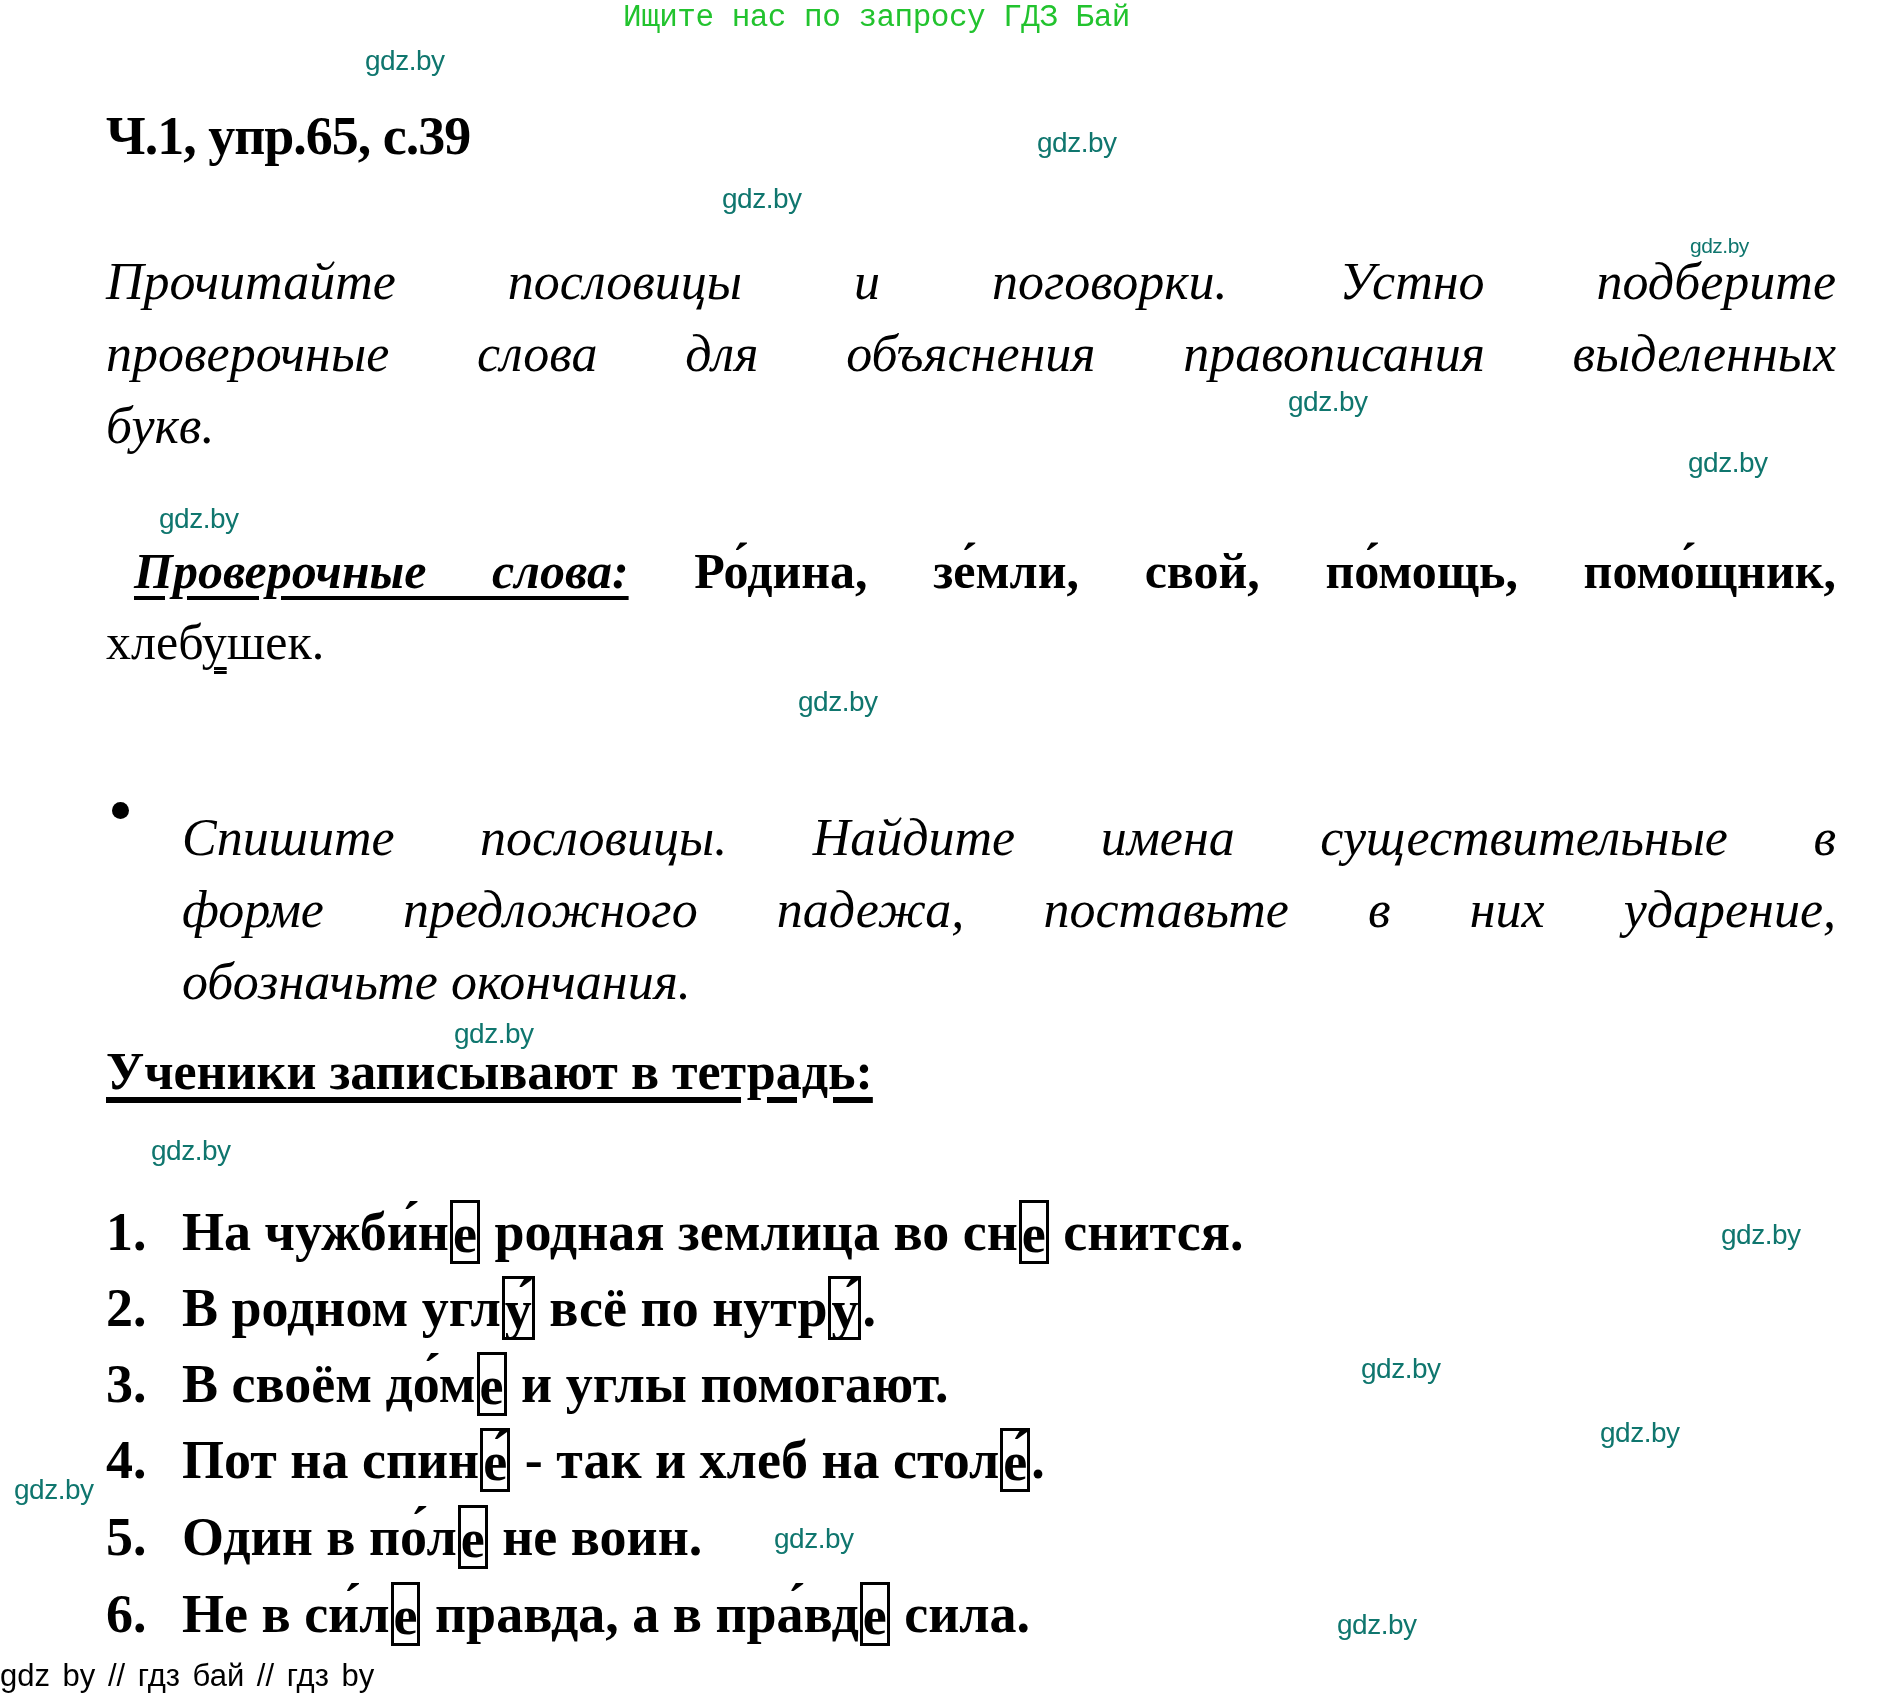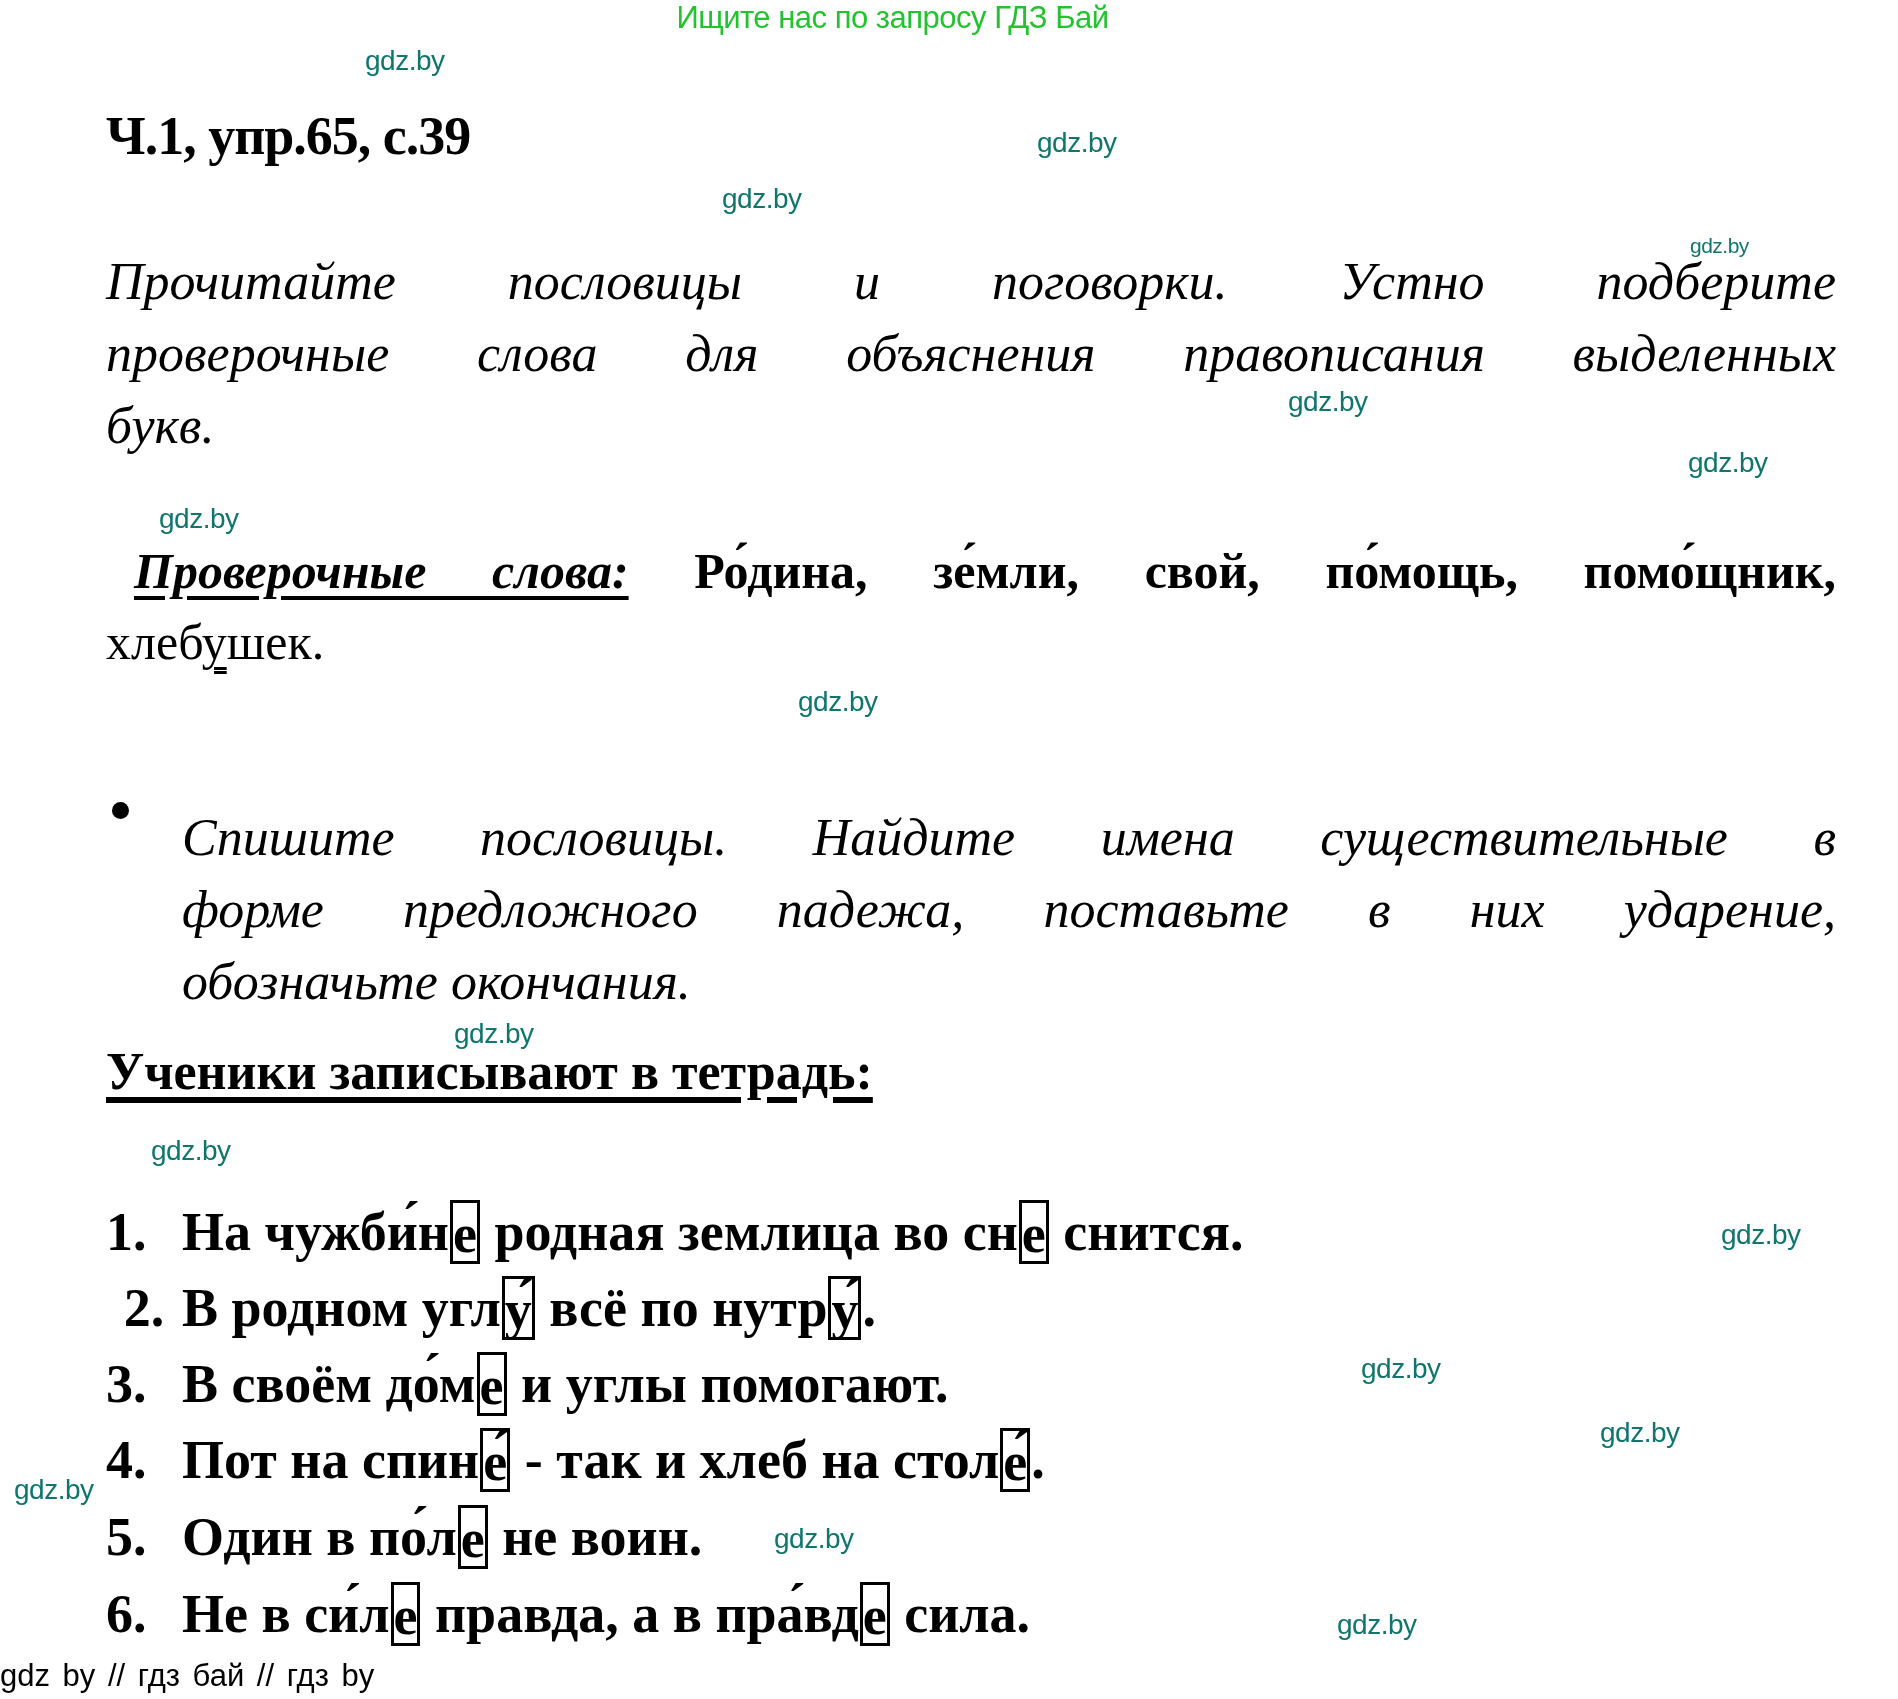--- a/index.html
+++ b/index.html
@@ -1,20 +1,20 @@
 <!DOCTYPE html>
 <html><head>
 <meta charset="utf-8">
 <style>
   html, body { margin: 0; padding: 0; background: #ffffff; }
   body { width: 1898px; height: 1699px; position: relative; overflow: hidden; }
   .abs { position: absolute; white-space: nowrap; }
   .serif { font-family: "Liberation Serif", "DejaVu Serif", serif; color: #000000; }
   .sans { font-family: "Liberation Sans", "DejaVu Sans", sans-serif; }
-  #promo { left: 16px; width: 1753px; top: 0; text-align: center; font-size: 31px; color: #22c32e; line-height: 36px; letter-spacing: -0.5px; }
+  #promo { left: 0; width: 1753px; top: 0; text-align: center; font-size: 31px; color: #22c32e; line-height: 36px; letter-spacing: -0.5px; font-family: Liberation Mono, monospace; }
   .wm { color: #0f766e; font-size: 28px; line-height: 32px; letter-spacing: -0.5px; }
   .wm.small { font-size: 21px; line-height: 24px; }
   #title { left: 106px; top: 104px; font-size: 54px; font-weight: bold; line-height: 64px; letter-spacing: -1px; }
   .just { left: 106px; width: 1730px; text-align: justify; text-align-last: justify; font-size: 52px; line-height: 72px; font-weight: bold; }
   .bi { font-weight: normal; font-style: italic; }
   #instr1 { top: 246px; }
   #instr2 { top: 318px; }
   #instr3 { top: 390px; text-align-last: left; }
   #check1 { top: 535px; font-size: 50px; }
   #check1 .label { font-style: italic; text-decoration: underline; text-decoration-thickness: 4px; text-underline-offset: 8px; padding-left: 28px; }
@@ -23,21 +23,21 @@
   #bullet { left: 108px; top: 770px; width: 26px; height: 72px; }
   #bullet::before { content: ""; position: absolute; left: 4px; top: 32px; width: 17px; height: 17px; border-radius: 50%; background: #000; }
   .bl { left: 182px; width: 1654px; margin-top: 44px; }
   #b1 { top: 758px; }
   #b2 { top: 830px; }
   #b3 { top: 902px; text-align-last: left; }
   #notebook-heading { left: 106px; top: 1040px; font-size: 52px; font-weight: bold; line-height: 64px; text-decoration: underline; text-decoration-thickness: 6px; text-underline-offset: 8px; }
   .li { left: 106px; font-size: 54px; line-height: 64px; font-weight: bold; }
   .li .num { display: inline-block; width: 76px; }
   .box { display: inline-block; border: 3px solid #000; line-height: 62px; padding: 0 0px; margin: 0 1px; height: 64px; vertical-align: top; box-sizing: border-box; }
-  #l1 { top: 1200px; } #l2 { top: 1276px; text-align: center; } #l3 { top: 1352px; }
+  #l1 { top: 1200px; } #l2 { top: 1276px; } #l3 { top: 1352px; }
   #l4 { top: 1428px; } #l5 { top: 1505px; } #l6 { top: 1582px; }
   #footer { left: 0; width: 1898px; top: 1656px; text-align: left; font-size: 31px; color: #000000; line-height: 40px; word-spacing: 4px; }
 </style>
 </head>
 <body>
 
 <div id="promo" class="abs sans">Ищите нас по запросу ГДЗ Бай</div>
 
 <div class="abs sans wm" style="left:365px;top:45px">gdz.by</div>
 <div class="abs sans wm" style="left:1037px;top:127px">gdz.by</div>

